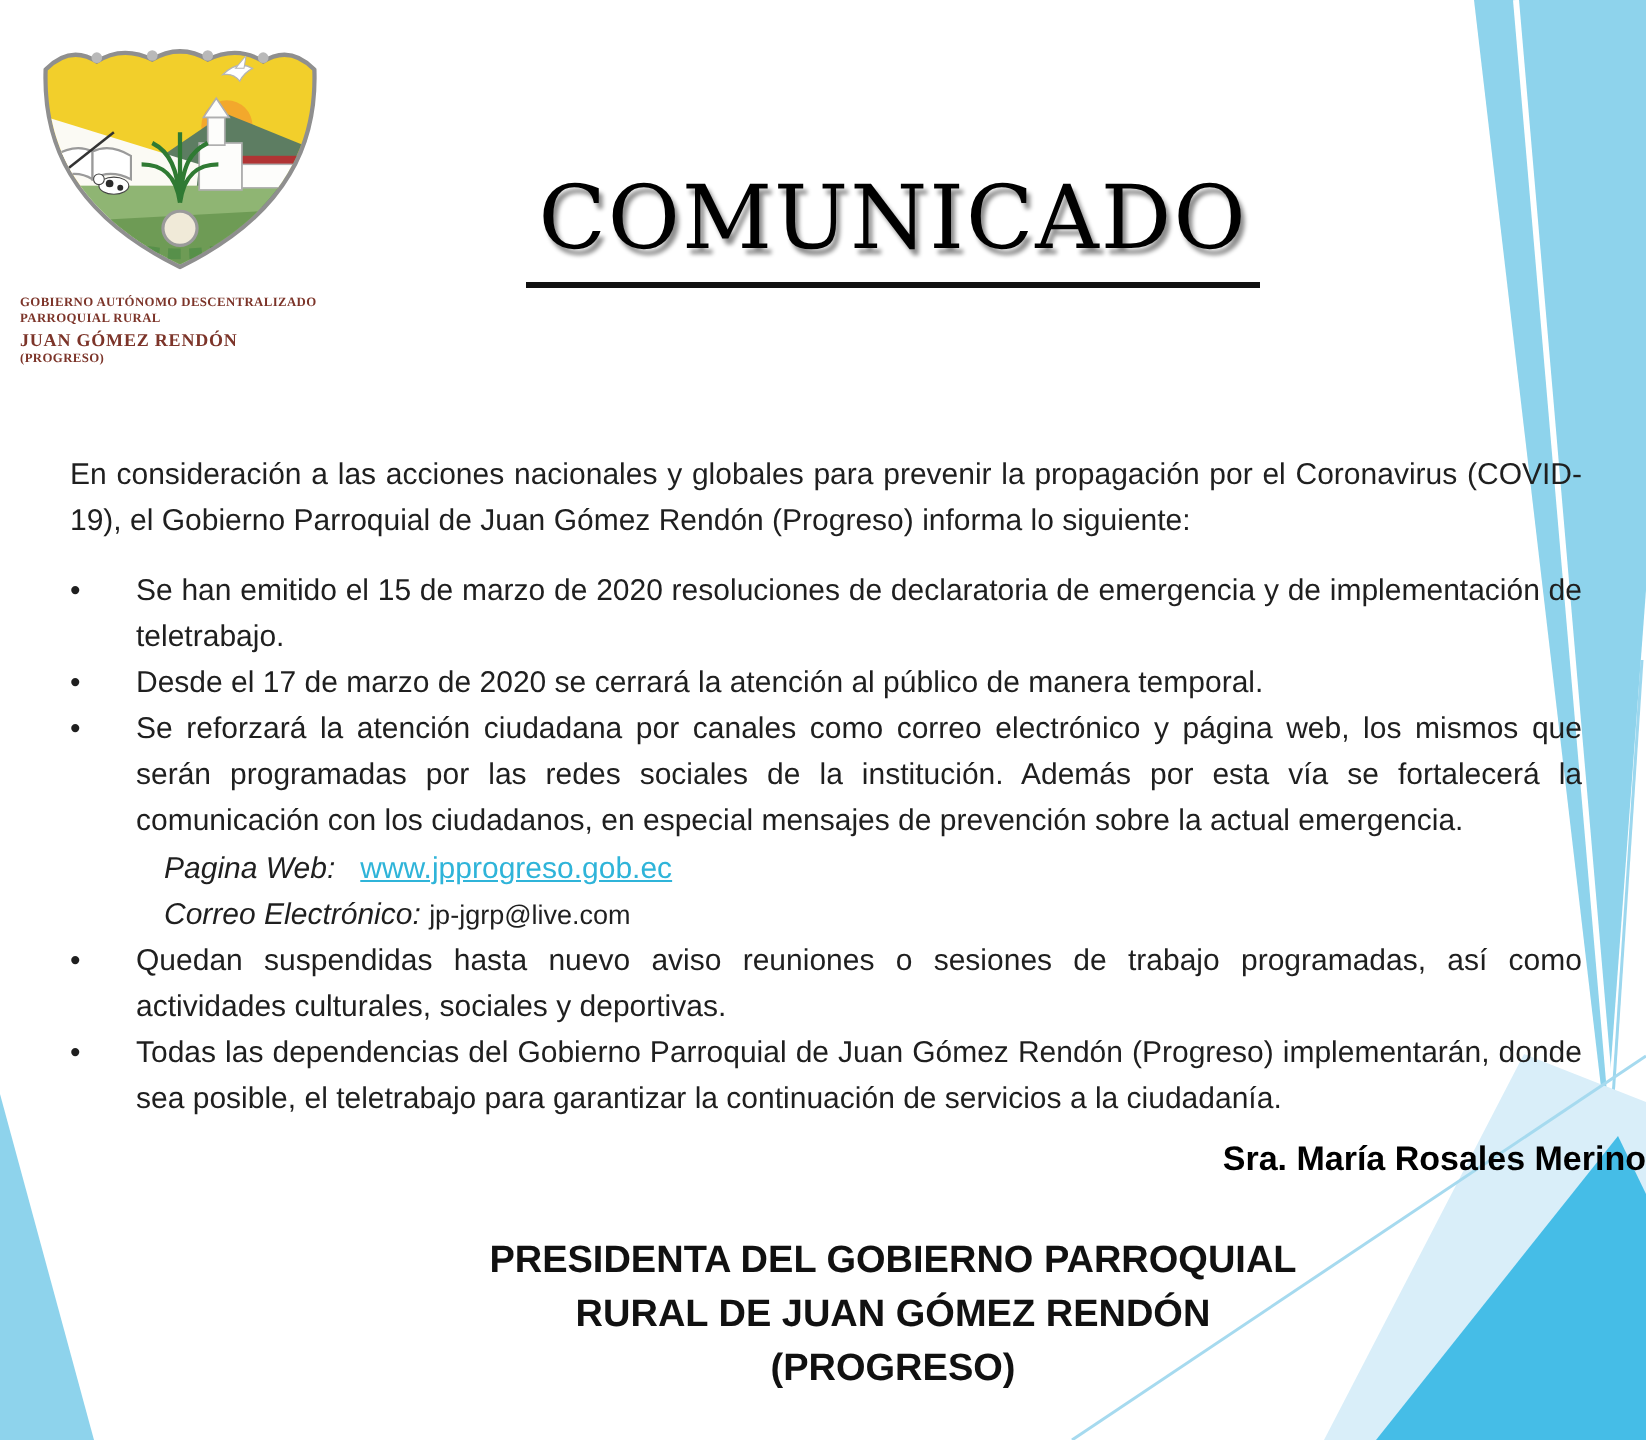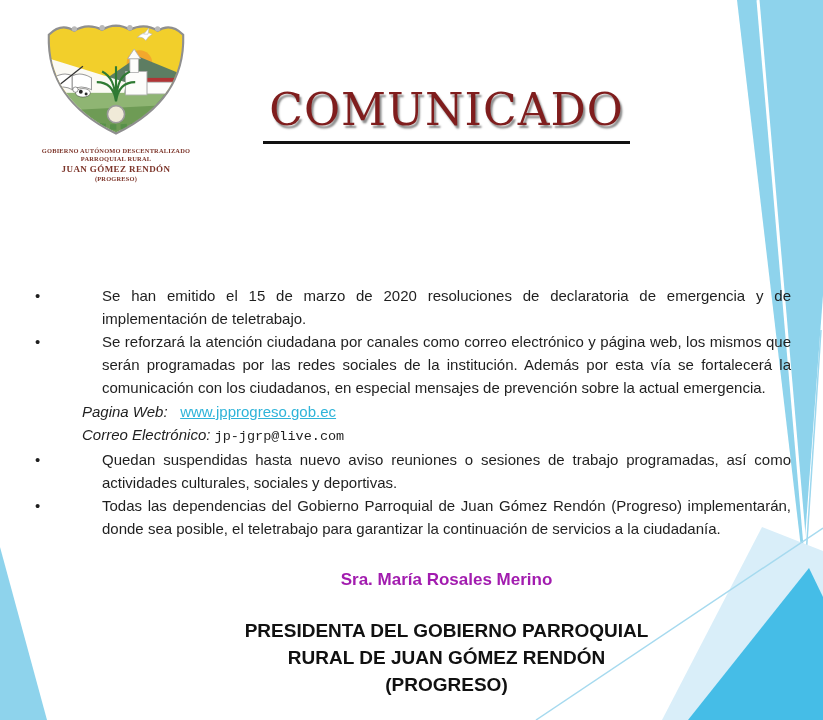--- a/index.html
+++ b/index.html
@@ -8,53 +8,53 @@
     width:823px;height:720px;
     background:#ffffff;
     overflow:hidden;
     font-family:"Liberation Sans", sans-serif;
     color:#1f1f1f;
   }
   .deco{position:absolute;inset:0;z-index:0;}
   .content{position:absolute;inset:0;z-index:1;}
 
   
-  .logo{position:absolute;left:26px;top:18px;width:180px;text-align:center;}
+  .logo{position:absolute;left:10px;top:18px;width:180px;}
   .crest-text{font-family:"Liberation Serif", serif;color:#7C3429;font-weight:bold;line-height:1.25;margin-top:2px;}
   .crest-text .l-small{font-size:6.4px;letter-spacing:0.2px;}
   .crest-text .l-big{font-size:9px;letter-spacing:0.4px;margin-top:1px;}
 
   
   .title-wrap{position:absolute;left:70px;right:0;top:84px;text-align:center;}
   .doc-title{
     display:inline-block;
     font-family:"DejaVu Serif", serif;
     font-size:44px;
     letter-spacing:1px;
-    color:#7f1d1d;
+    color:#000000;
     text-shadow:2px 3px 2px rgba(0,0,0,0.45);
     border-bottom:3px solid #111;
     padding:0 6px 6px 6px;
   }
 
   
   .intro{position:absolute;left:35px;top:226px;width:756px;font-size:15px;line-height:23px;text-align:justify;}
   .bullets{position:absolute;left:35px;top:284px;width:756px;font-size:15px;line-height:23px;}
-  .b-item{display:flex;gap:34px;}
+  .b-item{display:flex;}
   .b-marker{flex:0 0 33px;}
   .b-marker::before{content:"\2022";font-size:15px;}
   .b-text{flex:1;text-align:justify;}
   .contact{margin-left:47px;margin-top:1px;}
   .contact-line{line-height:23px;}
   .contact-label{font-size:15px;font-style:italic;}
   .web-link{font-size:15px;text-decoration:underline;cursor:pointer;margin-top:24px;}
-  .email-addr{font-size:13.5px;font-family:Liberation Mono, monospace;}
+  .email-addr{font-size:13.5px;}
 
   
-  .sig-name{position:absolute;left:70px;right:0;top:570px;text-align:center;font-size:17px;font-weight:bold;color:#a21caf;}
+  .sig-name{position:absolute;left:70px;right:0;top:570px;text-align:right;font-size:17px;font-weight:bold;color:#000000;}
   .sig-role{position:absolute;left:70px;right:0;top:617px;text-align:center;font-size:19px;font-weight:bold;line-height:27px;color:#111;}
 </style>
 </head>
 <body>
 
 <div class="page">
 
   <svg class="deco" width="823" height="720" viewBox="0 0 823 720">
 
     <polygon points="737,0 823,0 823,295 803,565" fill="#8ED3EC"></polygon>
@@ -121,25 +121,30 @@
         <div class="l-small">PARROQUIAL RURAL</div>
         <div class="l-big">JUAN GÓMEZ RENDÓN</div>
         <div class="l-small">(PROGRESO)</div>
       </div>
     </div>
 
     <div class="title-wrap">
       <span class="doc-title">COMUNICADO</span>
     </div>
 
+    <div class="intro">En consideración a las acciones nacionales y globales para prevenir la propagación por el Coronavirus (COVID-19), el Gobierno Parroquial de Juan Gómez Rendón (Progreso) informa lo siguiente:</div>
 
     <div class="bullets">
       <div class="b-item">
         <span class="b-marker"></span>
         <span class="b-text">Se han emitido el 15 de marzo de 2020 resoluciones de declaratoria de emergencia y de implementación de teletrabajo.</span>
+      </div>
+      <div class="b-item">
+        <span class="b-marker"></span>
+        <span class="b-text">Desde el 17 de marzo de 2020 se cerrará la atención al público de manera temporal.</span>
       </div>
       <div class="b-item">
         <span class="b-marker"></span>
         <span class="b-text">Se reforzará la atención ciudadana por canales como correo electrónico y página web, los mismos que serán programadas por las redes sociales de la institución. Además por esta vía se fortalecerá la comunicación con los ciudadanos, en especial mensajes de prevención sobre la actual emergencia.</span>
       </div>
 
       <div class="contact">
         <div class="contact-line">
           <span class="contact-label">Pagina Web:</span>
           <span>&nbsp;</span>

